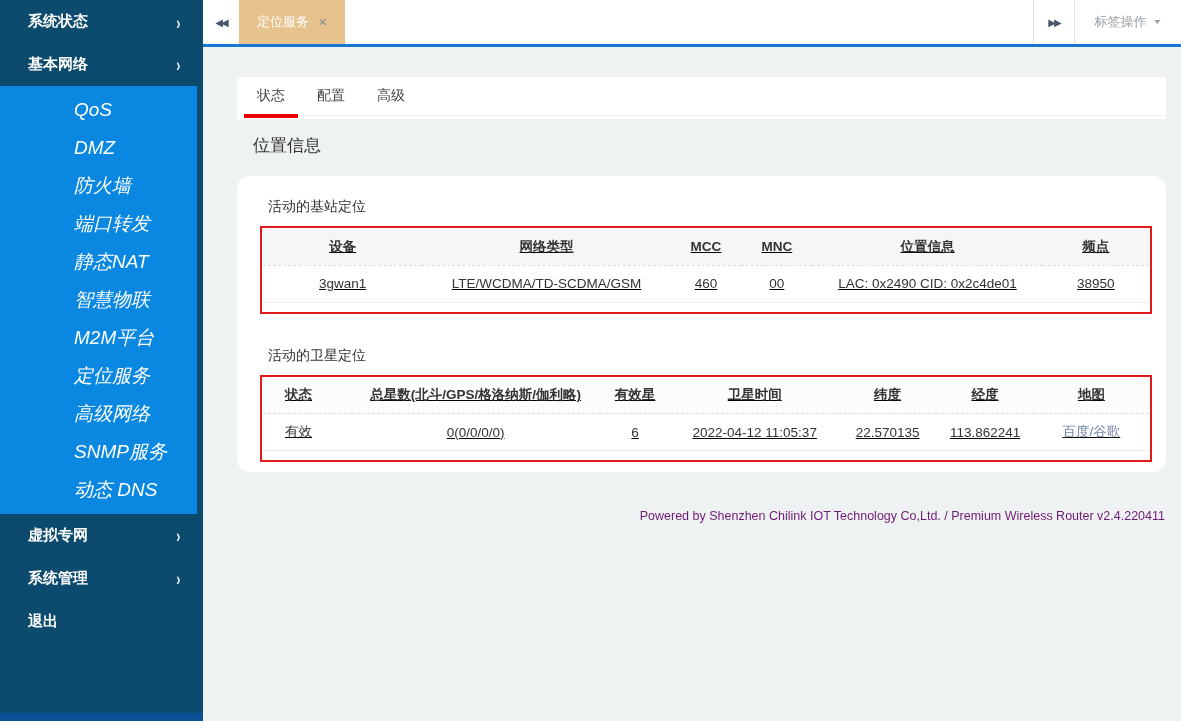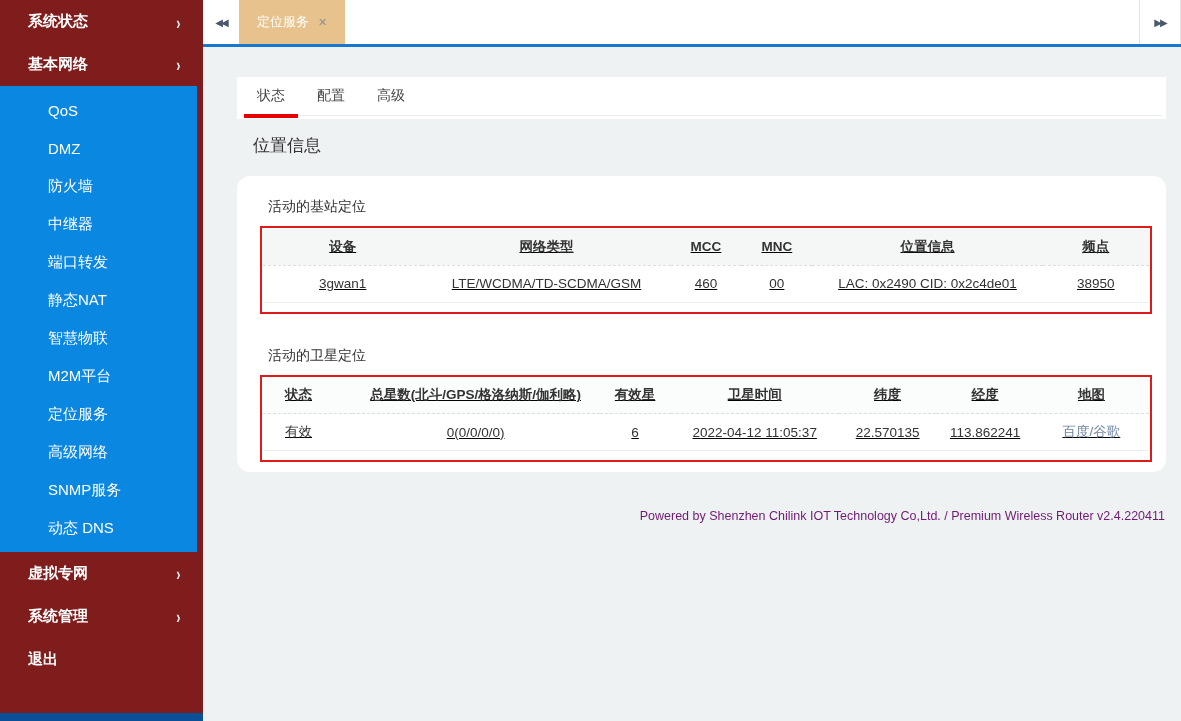--- a/index.html
+++ b/index.html
@@ -1,28 +1,28 @@
 <!DOCTYPE html>
 <html><head>
 <meta charset="utf-8">
 <style>
   * { margin:0; padding:0; box-sizing:border-box; }
   html,body { width:1181px; height:721px; overflow:hidden; background:#eff2f3;
               font-family:"Liberation Sans","DejaVu Sans",sans-serif; }
   .app { display:flex; width:1181px; height:721px; }
 
   
-  .sidebar { width:203px; height:721px; background:#7f1d1d; flex:none; display:flex; flex-direction:column; }
+  .sidebar { width:203px; height:721px; background:#0c4a6e; flex:none; display:flex; flex-direction:column; }
   .side-item { height:43px; display:flex; align-items:center; justify-content:space-between;
                padding:0 22px 0 28px; color:#fff; font-size:15px; font-weight:bold; cursor:pointer; }
   .side-item .arrow { font-size:14px; font-weight:bold; color:#eaf2fb; transform:scale(.9,1.3); }
   .side-item .arrow.down { transform:rotate(90deg) scale(.9,1.3); }
   .submenu { width:197px; background:#0a87e0; padding:5px 0; }
-  .sub-item { height:38px; display:flex; align-items:center; padding-left:48px;
-              color:#fff; font-size:15px; cursor:pointer; }
+  .sub-item { height:38px; display:flex; align-items:center; padding-left:74px;
+              color:#fff; font-size:19px; cursor:pointer;font-style:italic; }
   .side-bottom-strip { height:8px; background:#0a5096; margin-top:auto; }
 
   
   .main { flex:1; display:flex; flex-direction:column; background:#eff2f3; }
 
   
   .tabbar { height:47px; background:#fff; border-bottom:3px solid #1778d2; display:flex; align-items:stretch; flex:none; }
   .tb-icon-btn { width:36px; display:flex; align-items:center; justify-content:center;
                  color:#49596b; font-size:10px; letter-spacing:-2px; cursor:pointer; }
   .doc-tab { background:#e7c28c; color:#fff; display:flex; align-items:center; gap:9px;
@@ -72,21 +72,20 @@
     </div>
     <div class="side-item">
       <span>基本网络</span>
       <span class="arrow">›</span>
     </div>
 
     <div class="submenu">
       <div class="sub-item">QoS</div>
       <div class="sub-item">DMZ</div>
       <div class="sub-item">防火墙</div>
-      <div class="sub-item">中继器</div>
       <div class="sub-item">端口转发</div>
       <div class="sub-item">静态NAT</div>
       <div class="sub-item">智慧物联</div>
       <div class="sub-item">M2M平台</div>
       <div class="sub-item">定位服务</div>
       <div class="sub-item">高级网络</div>
       <div class="sub-item">SNMP服务</div>
       <div class="sub-item">动态 DNS</div>
     </div>
 
@@ -113,20 +112,24 @@
       <div class="doc-tab">
         <span>定位服务</span>
         <span class="close">✕</span>
       </div>
       <div class="tb-spacer"></div>
       <div class="tb-divider"></div>
       <div class="tb-icon-btn" style="width:40px">
         <span>▶▶</span>
       </div>
       <div class="tb-divider"></div>
+      <div class="tb-menu">
+        <span>标签操作</span>
+        <span class="caret">▼</span>
+      </div>
     </div>
 
     <div class="content">
 
       <div class="tabs-strip">
         <div class="tabs-row">
           <div class="ctab active">状态</div>
           <div class="ctab">配置</div>
           <div class="ctab">高级</div>
         </div>

